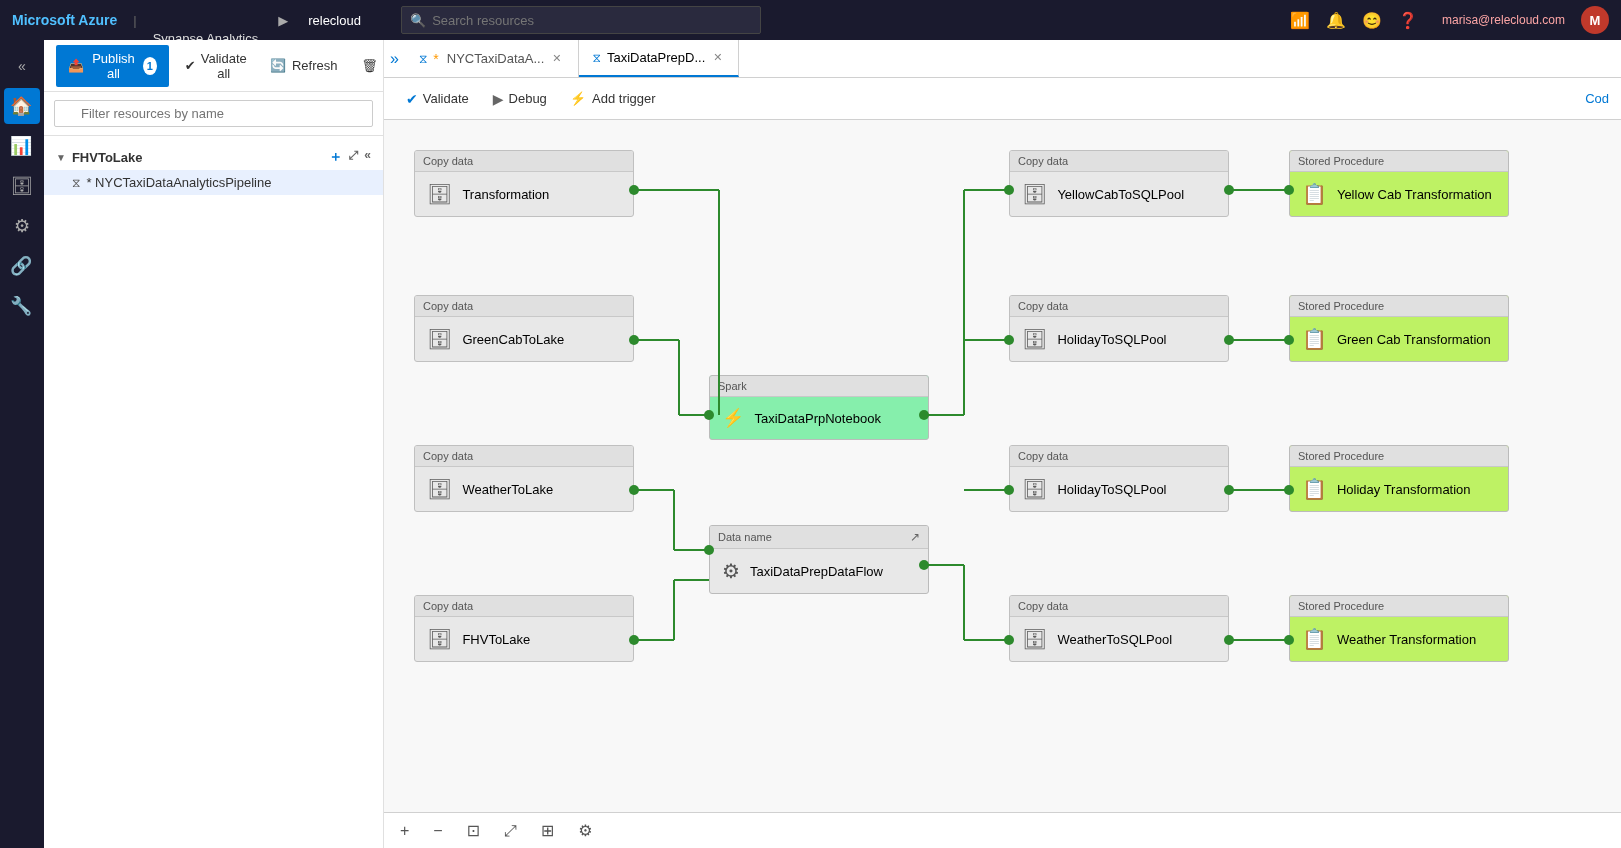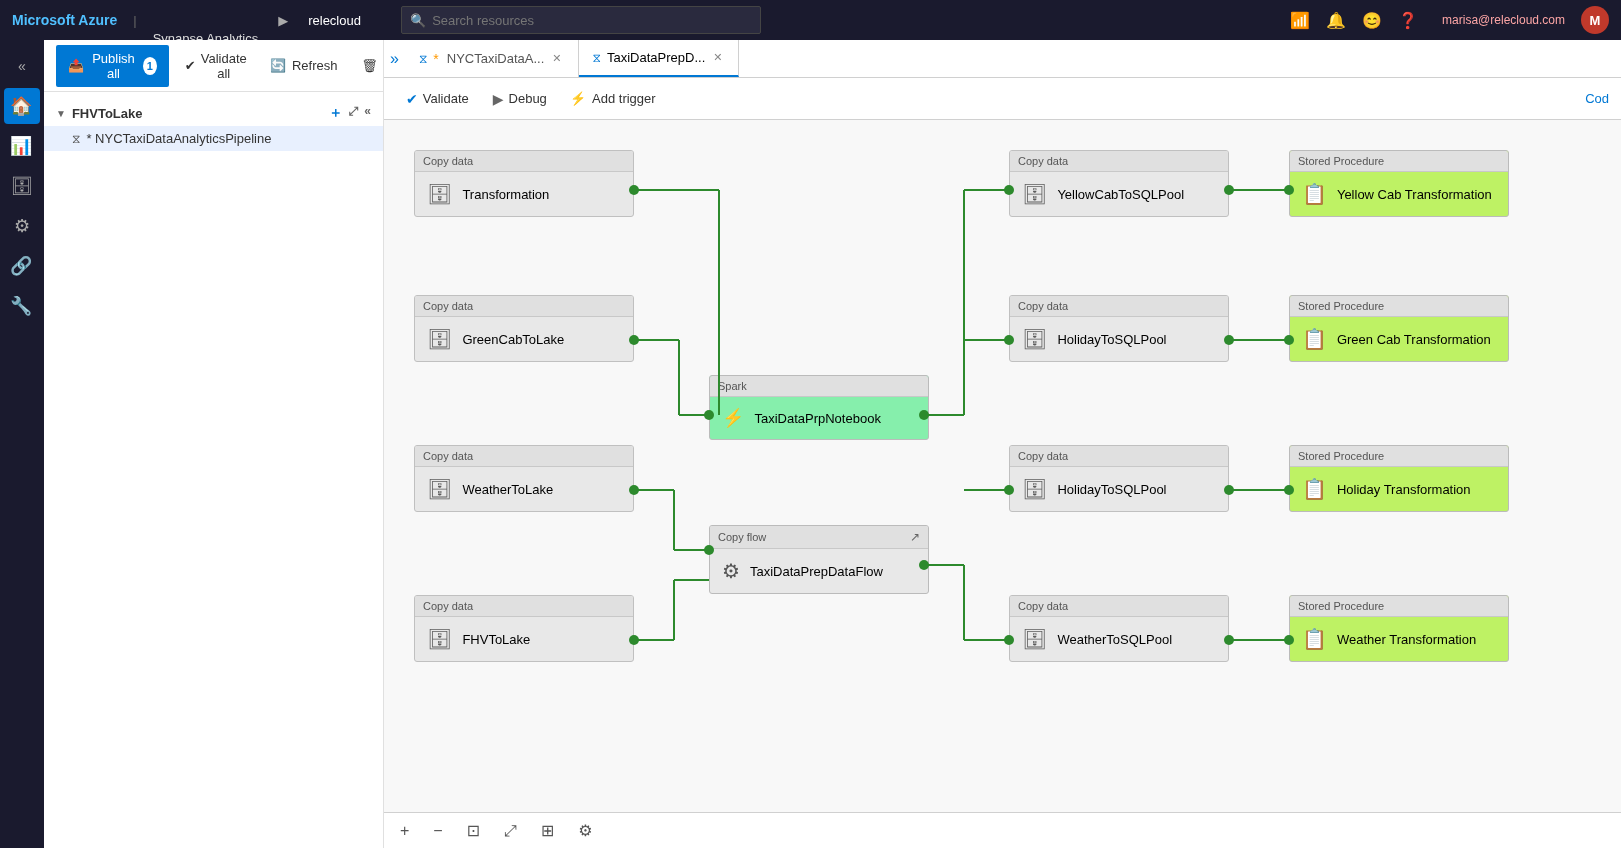--- a/index.html
+++ b/index.html
@@ -215,20 +215,26 @@
       <button class="toolbar-btn">
         <span>🔄</span>
         <span>Refresh</span>
       </button>
       <button class="toolbar-btn">
         <span>🗑</span>
         <span>Discard all</span>
       </button>
     </div>
 
+    <div class="sidebar-search">
+      <div class="search-wrap">
+        <span class="search-icon">🔍</span>
+        <input type="text" style="width: 100%; border: 1px solid rgb(204, 204, 204); border-radius: 2px; padding: 5px 8px 5px 26px; font-size: 13px; outline: none;" placeholder="Filter resources by name">
+      </div>
+    </div>
 
     <div class="sidebar-content">
       <div class="sidebar-section-header">
         <span class="chevron">▼</span>
         <span>FHVToLake</span>
         <span style="margin-left:auto;display:flex;gap:6px;">
           <span style="font-size:14px;color:#0078d4;cursor:pointer;">＋</span>
           <span style="font-size:12px;color:#666;cursor:pointer;">⤢</span>
           <span style="font-size:12px;color:#666;cursor:pointer;">«</span>
         </span>
@@ -366,21 +372,21 @@
         <div class="pipeline-node spark-node" style="left:325px;top:255px;width:220px;">
           <div class="node-header">Spark</div>
           <div class="node-body">
             <span class="node-icon" style="font-size:18px;">⚡</span>
             <span>TaxiDataPrpNotebook</span>
           </div>
         </div>
 
         <div class="pipeline-node dataflow-node" style="left:325px;top:405px;width:220px;">
           <div class="node-header" style="display:flex;align-items:center;justify-content:space-between;">
-            <span>Copy flow</span>
+            <span>Data name</span>
             <span class="external-link-icon">↗</span>
           </div>
           <div class="node-body">
             <span class="node-icon">⚙</span>
             <span>TaxiDataPrepDataFlow</span>
           </div>
         </div>
 
         <div class="pipeline-node" style="left:625px;top:30px;width:220px;">
           <div class="node-header">Copy data</div>

